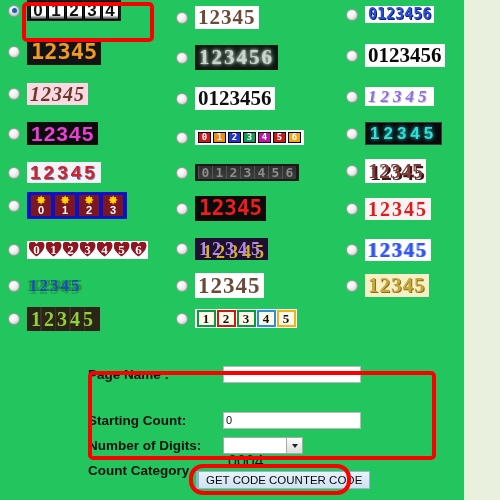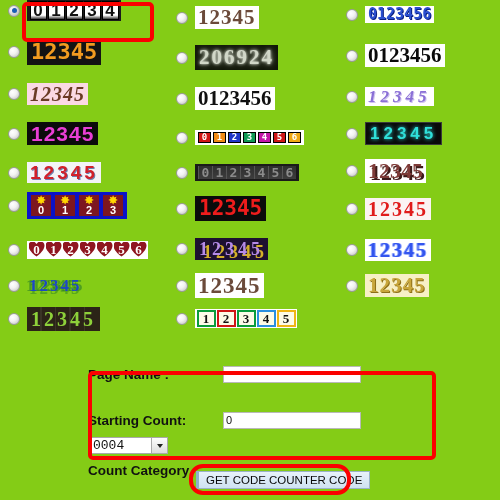--- a/index.html
+++ b/index.html
@@ -2,21 +2,21 @@
 <html><head>
 <meta charset="utf-8">
 <style>
   html,body{margin:0;padding:0;}
   body{
     width:500px;height:500px;overflow:hidden;
     background:#eaf0de;
     font-family:"Liberation Sans", sans-serif;
     -webkit-font-smoothing:none;
   }
-  #page{position:relative;width:500px;height:500px;background:#84cc16;}
+  #page{position:relative;width:464px;height:500px;background:#22c55e;}
 
   
   .gallery{position:absolute;left:0;top:0;width:500px;height:345px;}
   .col{position:absolute;top:0;width:166px;height:345px;}
   .col.c1{left:0;}
   .col.c2{left:168px;}
   .col.c3{left:338px;}
 
   .crow{
     position:relative;
@@ -140,22 +140,22 @@
   .ftext{
     width:132px;height:15px;line-height:15px;
     border:1px solid #b9b9b9;background:#fff;
     font-size:11px;color:#111;padding:0 2px;box-sizing:content-box;
     font-family:"Liberation Sans",sans-serif;
   }
   .fsel{
     display:inline-flex;align-items:stretch;height:17px;
     border:1px solid #a9a9a9;background:#fff;box-sizing:border-box;
   }
-  .fsel .val{font-size:13px;line-height:15px;padding:0 4px;color:#111;
-             font-family:Liberation Mono, monospace;}
+  .fsel .val{font-size:16px;line-height:15px;padding:16px 4px;color:#111;
+             font-family:Liberation Sans, sans-serif;}
   .fsel .arr{
     width:15px;border-left:1px solid #a9a9a9;
     background:linear-gradient(#fdfdfd,#dcdcdc);
     display:flex;align-items:center;justify-content:center;
   }
   .fsel .arr::after{
     content:"";width:0;height:0;border-left:3.5px solid transparent;
     border-right:3.5px solid transparent;border-top:4px solid #222;
   }
   .fsel.cat{border-color:#e0a94a;}
@@ -238,21 +238,21 @@
 
     <div class="col c2">
 
       <div class="crow" style="position:absolute;top:17px;left:4px;">
         <span class="radio"></span>
         <span class="chip s-brown">12345</span>
       </div>
 
       <div class="crow" style="position:absolute;top:57px;left:4px;">
         <span class="radio"></span>
-        <span class="chip s-smoke">206924</span>
+        <span class="chip s-smoke">123456</span>
       </div>
 
       <div class="crow" style="position:absolute;top:98px;left:4px;">
         <span class="radio"></span>
         <span class="chip s-stencil">0123456</span>
       </div>
 
       <div class="crow" style="position:absolute;top:137px;left:4px;">
         <span class="radio"></span>
         <span class="chip s-blocks"><span style="background:#d01616">0</span><span style="background:#f08a14">1</span><span style="background:#2036c8">2</span><span style="background:#119a55">3</span><span style="background:#c414a8">4</span><span style="background:#d01616">5</span><span style="background:#f0a814">6</span></span>
@@ -336,20 +336,21 @@
       <span class="flabel">Page Name :</span>
       <span class="ftext"></span>
     </div>
 
     <div class="frow" style="margin-top:25px;">
       <span class="flabel">Starting Count:</span>
       <span class="ftext">0</span>
     </div>
 
     <div class="frow" style="margin-top:4px;">
+      <span class="flabel">Number of Digits:</span>
       <span class="fsel">
         <span class="val" style="min-width:54px;">0004</span>
         <span class="arr"></span>
       </span>
     </div>
 
     <div class="frow" style="margin-top:4px;">
       <span class="flabel">Count Category</span>
     </div>
 

